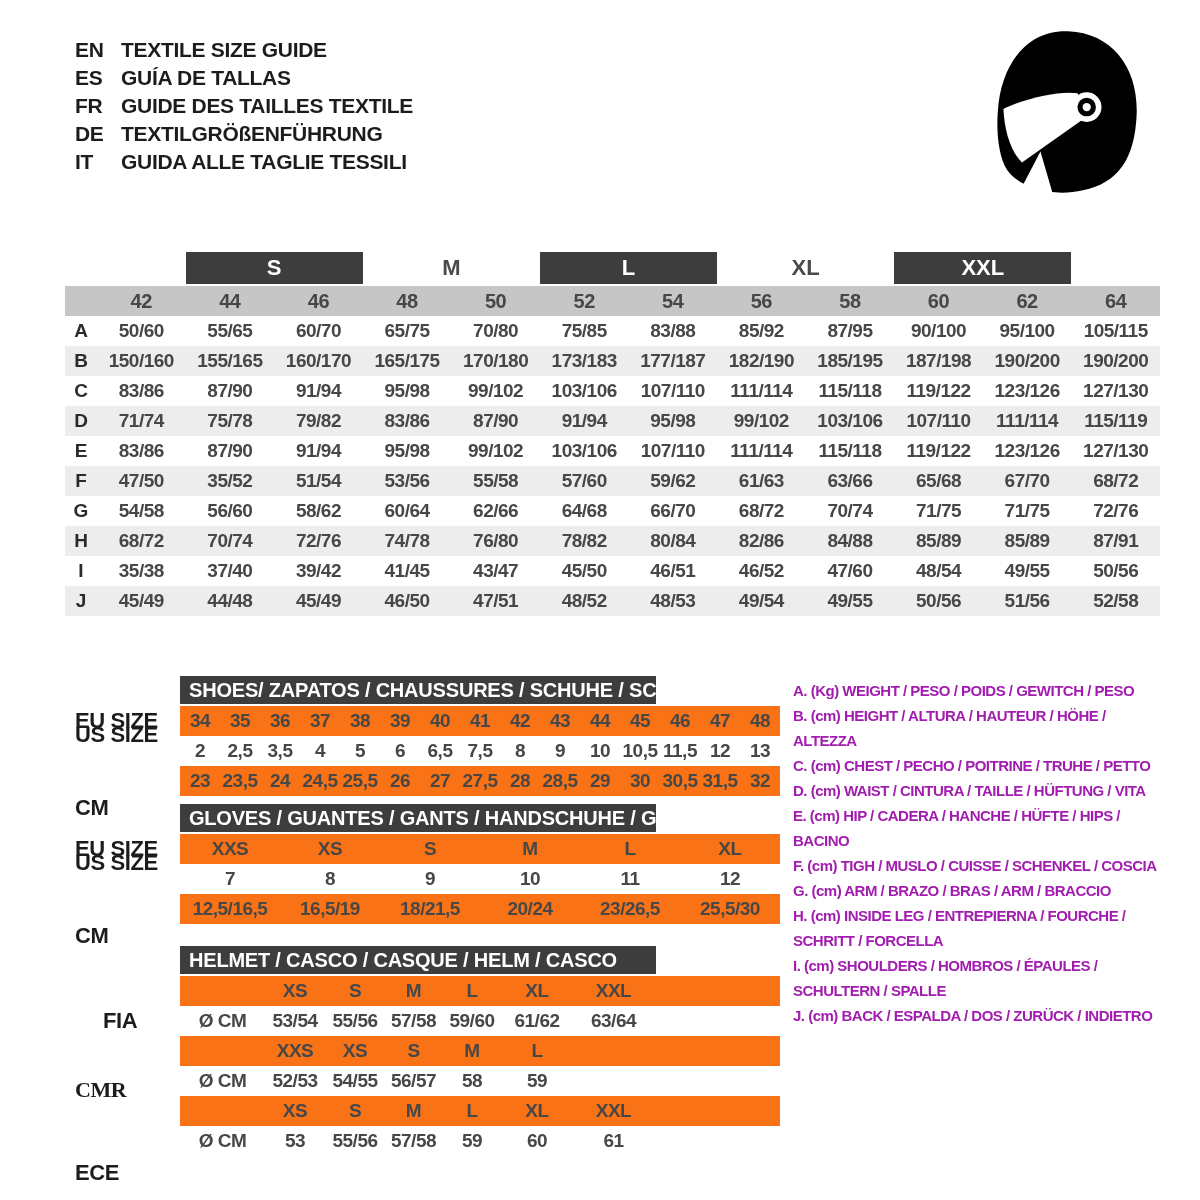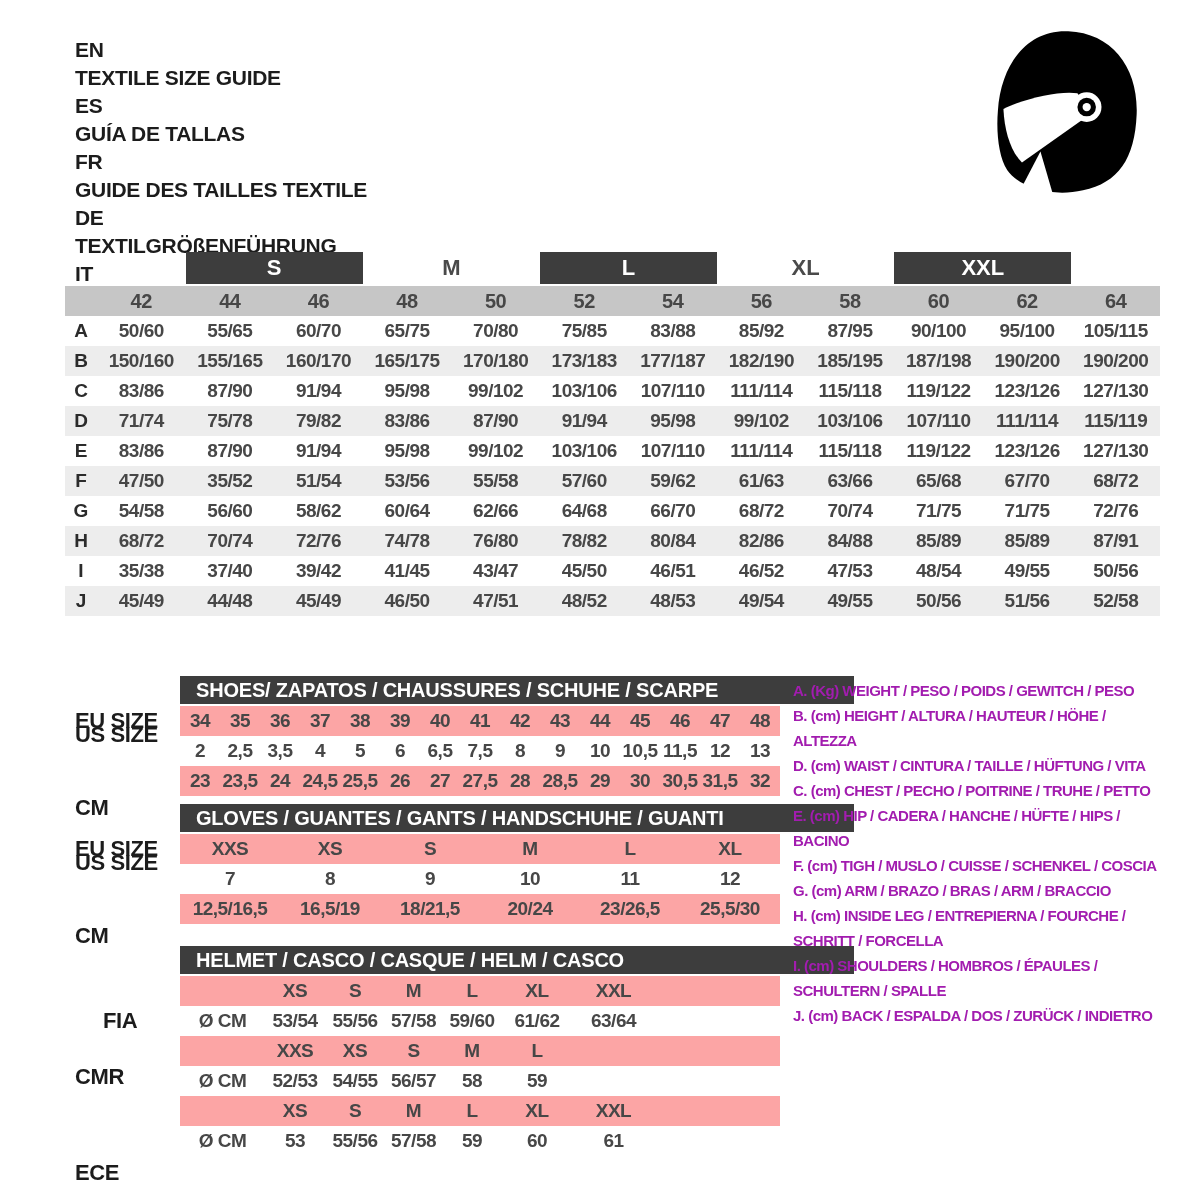--- a/index.html
+++ b/index.html
@@ -5,21 +5,21 @@
   html,body{margin:0;padding:0;}
   body{
     width:1200px;height:1200px;position:relative;overflow:hidden;
     background:#ffffff;
     font-family:"Liberation Sans", sans-serif;
     font-weight:bold;
     color:#3f3f3f;
   }
   
   .languages{position:absolute;left:75px;top:36px;}
-  .lang-row{display:flex;line-height:28px;font-size:21px;color:#1c1c1c;letter-spacing:-0.3px;flex-direction:column;}
+  .lang-row{display:flex;line-height:28px;font-size:21px;color:#1c1c1c;letter-spacing:-0.3px;}
   .lang-code{width:46px;}
   
   .helmet-logo{position:absolute;left:972px;top:22px;}
   
   .main-table{position:absolute;left:65px;top:252px;width:1095px;}
   .mt-grid{display:grid;grid-template-columns:32px repeat(12,1fr);}
   .mt-groups{height:34px;align-items:start;}
   .grp{height:32px;line-height:32px;text-align:center;font-size:22px;}
   .grp.box{background:#3d3d3d;color:#ffffff;}
   .grp.plain{color:#4a4a4a;}
@@ -29,26 +29,26 @@
   .mt-num{line-height:30px;text-align:center;font-size:20px;color:#474747;letter-spacing:-0.4px;}
   .mt-row{height:30px;}
   .mt-row.alt{background:#ededed;}
   .mt-cell{line-height:30px;text-align:center;font-size:19px;color:#474747;letter-spacing:-0.5px;}
   .mt-letter{line-height:30px;text-align:center;font-size:19px;color:#2b2b2b;}
   
   .section{position:absolute;display:flex;}
   .sec-labels{width:115px;position:relative;}
   .sec-label{position:absolute;left:10px;height:30px;line-height:30px;font-size:22px;color:#1c1c1c;letter-spacing:-0.4px;white-space:nowrap;}
   .lt1{top:30px;} .lt2{top:44px;} .lt3{top:90px;margin-top:27px;}
-  .lf1{top:60px;margin-left:28px;} .lf2{top:116px;} .lf3{top:180px;margin-top:32px;}
+  .lf1{top:60px;margin-left:28px;} .lf2{top:129px;font-family:Liberation Serif, serif;} .lf3{top:180px;margin-top:32px;}
   .sec-content{width:600px;}
   .sec-title{height:28px;line-height:28px;background:#3d3d3d;color:#ffffff;font-size:20px;
-    padding-left:16px;width:674px;box-sizing:border-box;letter-spacing:-0.2px;margin-bottom:2px;white-space:nowrap;}
+    padding-left:9px;width:476px;box-sizing:border-box;letter-spacing:-0.2px;margin-bottom:2px;white-space:nowrap;}
   .sec-row{height:30px;display:grid;}
-  .sec-row.stripe{background:#fca5a5;}
+  .sec-row.stripe{background:#f97316;}
   .sc{line-height:30px;text-align:center;font-size:19px;color:#474747;letter-spacing:-0.5px;white-space:nowrap;}
   .cols15{grid-template-columns:repeat(15,1fr);}
   .cols6{grid-template-columns:repeat(6,1fr);}
   .colsHel{grid-template-columns:85px 60px 60px 57px 60px 70px 83px;}
   
   .legend{position:absolute;left:793px;top:678px;width:378px;}
   .legend-item{font-size:15px;line-height:25px;color:#a21caf;letter-spacing:-0.5px;}
 </style>
 </head>
 <body>
@@ -233,21 +233,21 @@
   <div class="mt-grid mt-row">
       <div class="mt-letter">I</div>
       <div class="mt-cell">35/38</div>
       <div class="mt-cell">37/40</div>
       <div class="mt-cell">39/42</div>
       <div class="mt-cell">41/45</div>
       <div class="mt-cell">43/47</div>
       <div class="mt-cell">45/50</div>
       <div class="mt-cell">46/51</div>
       <div class="mt-cell">46/52</div>
-      <div class="mt-cell">47/53</div>
+      <div class="mt-cell">47/60</div>
       <div class="mt-cell">48/54</div>
       <div class="mt-cell">49/55</div>
       <div class="mt-cell">50/56</div>
     </div>
   <div class="mt-grid mt-row alt">
       <div class="mt-letter">J</div>
       <div class="mt-cell">45/49</div>
       <div class="mt-cell">44/48</div>
       <div class="mt-cell">45/49</div>
       <div class="mt-cell">46/50</div>
@@ -420,21 +420,21 @@
         <div class="sc">59</div>
         <div class="sc">60</div>
         <div class="sc">61</div>
       </div>
   </div>
 </div>
 
 <div class="legend">
     <div class="legend-item">A. (Kg) WEIGHT / PESO / POIDS / GEWITCH / PESO</div>
     <div class="legend-item">B. (cm) HEIGHT / ALTURA / HAUTEUR / HÖHE / ALTEZZA</div>
+    <div class="legend-item">C. (cm) CHEST / PECHO / POITRINE / TRUHE / PETTO</div>
     <div class="legend-item">D. (cm) WAIST / CINTURA / TAILLE / HÜFTUNG / VITA</div>
-    <div class="legend-item">C. (cm) CHEST / PECHO / POITRINE / TRUHE / PETTO</div>
     <div class="legend-item">E. (cm) HIP / CADERA / HANCHE / HÜFTE / HIPS /  BACINO</div>
     <div class="legend-item">F. (cm) TIGH / MUSLO / CUISSE / SCHENKEL / COSCIA</div>
     <div class="legend-item">G. (cm) ARM  / BRAZO / BRAS / ARM / BRACCIO</div>
     <div class="legend-item">H. (cm) INSIDE LEG / ENTREPIERNA / FOURCHE / SCHRITT / FORCELLA</div>
     <div class="legend-item">I.  (cm) SHOULDERS / HOMBROS / ÉPAULES / SCHULTERN / SPALLE</div>
     <div class="legend-item">J. (cm) BACK / ESPALDA / DOS / ZURÜCK / INDIETRO</div>
   </div>
 
 </body></html>

